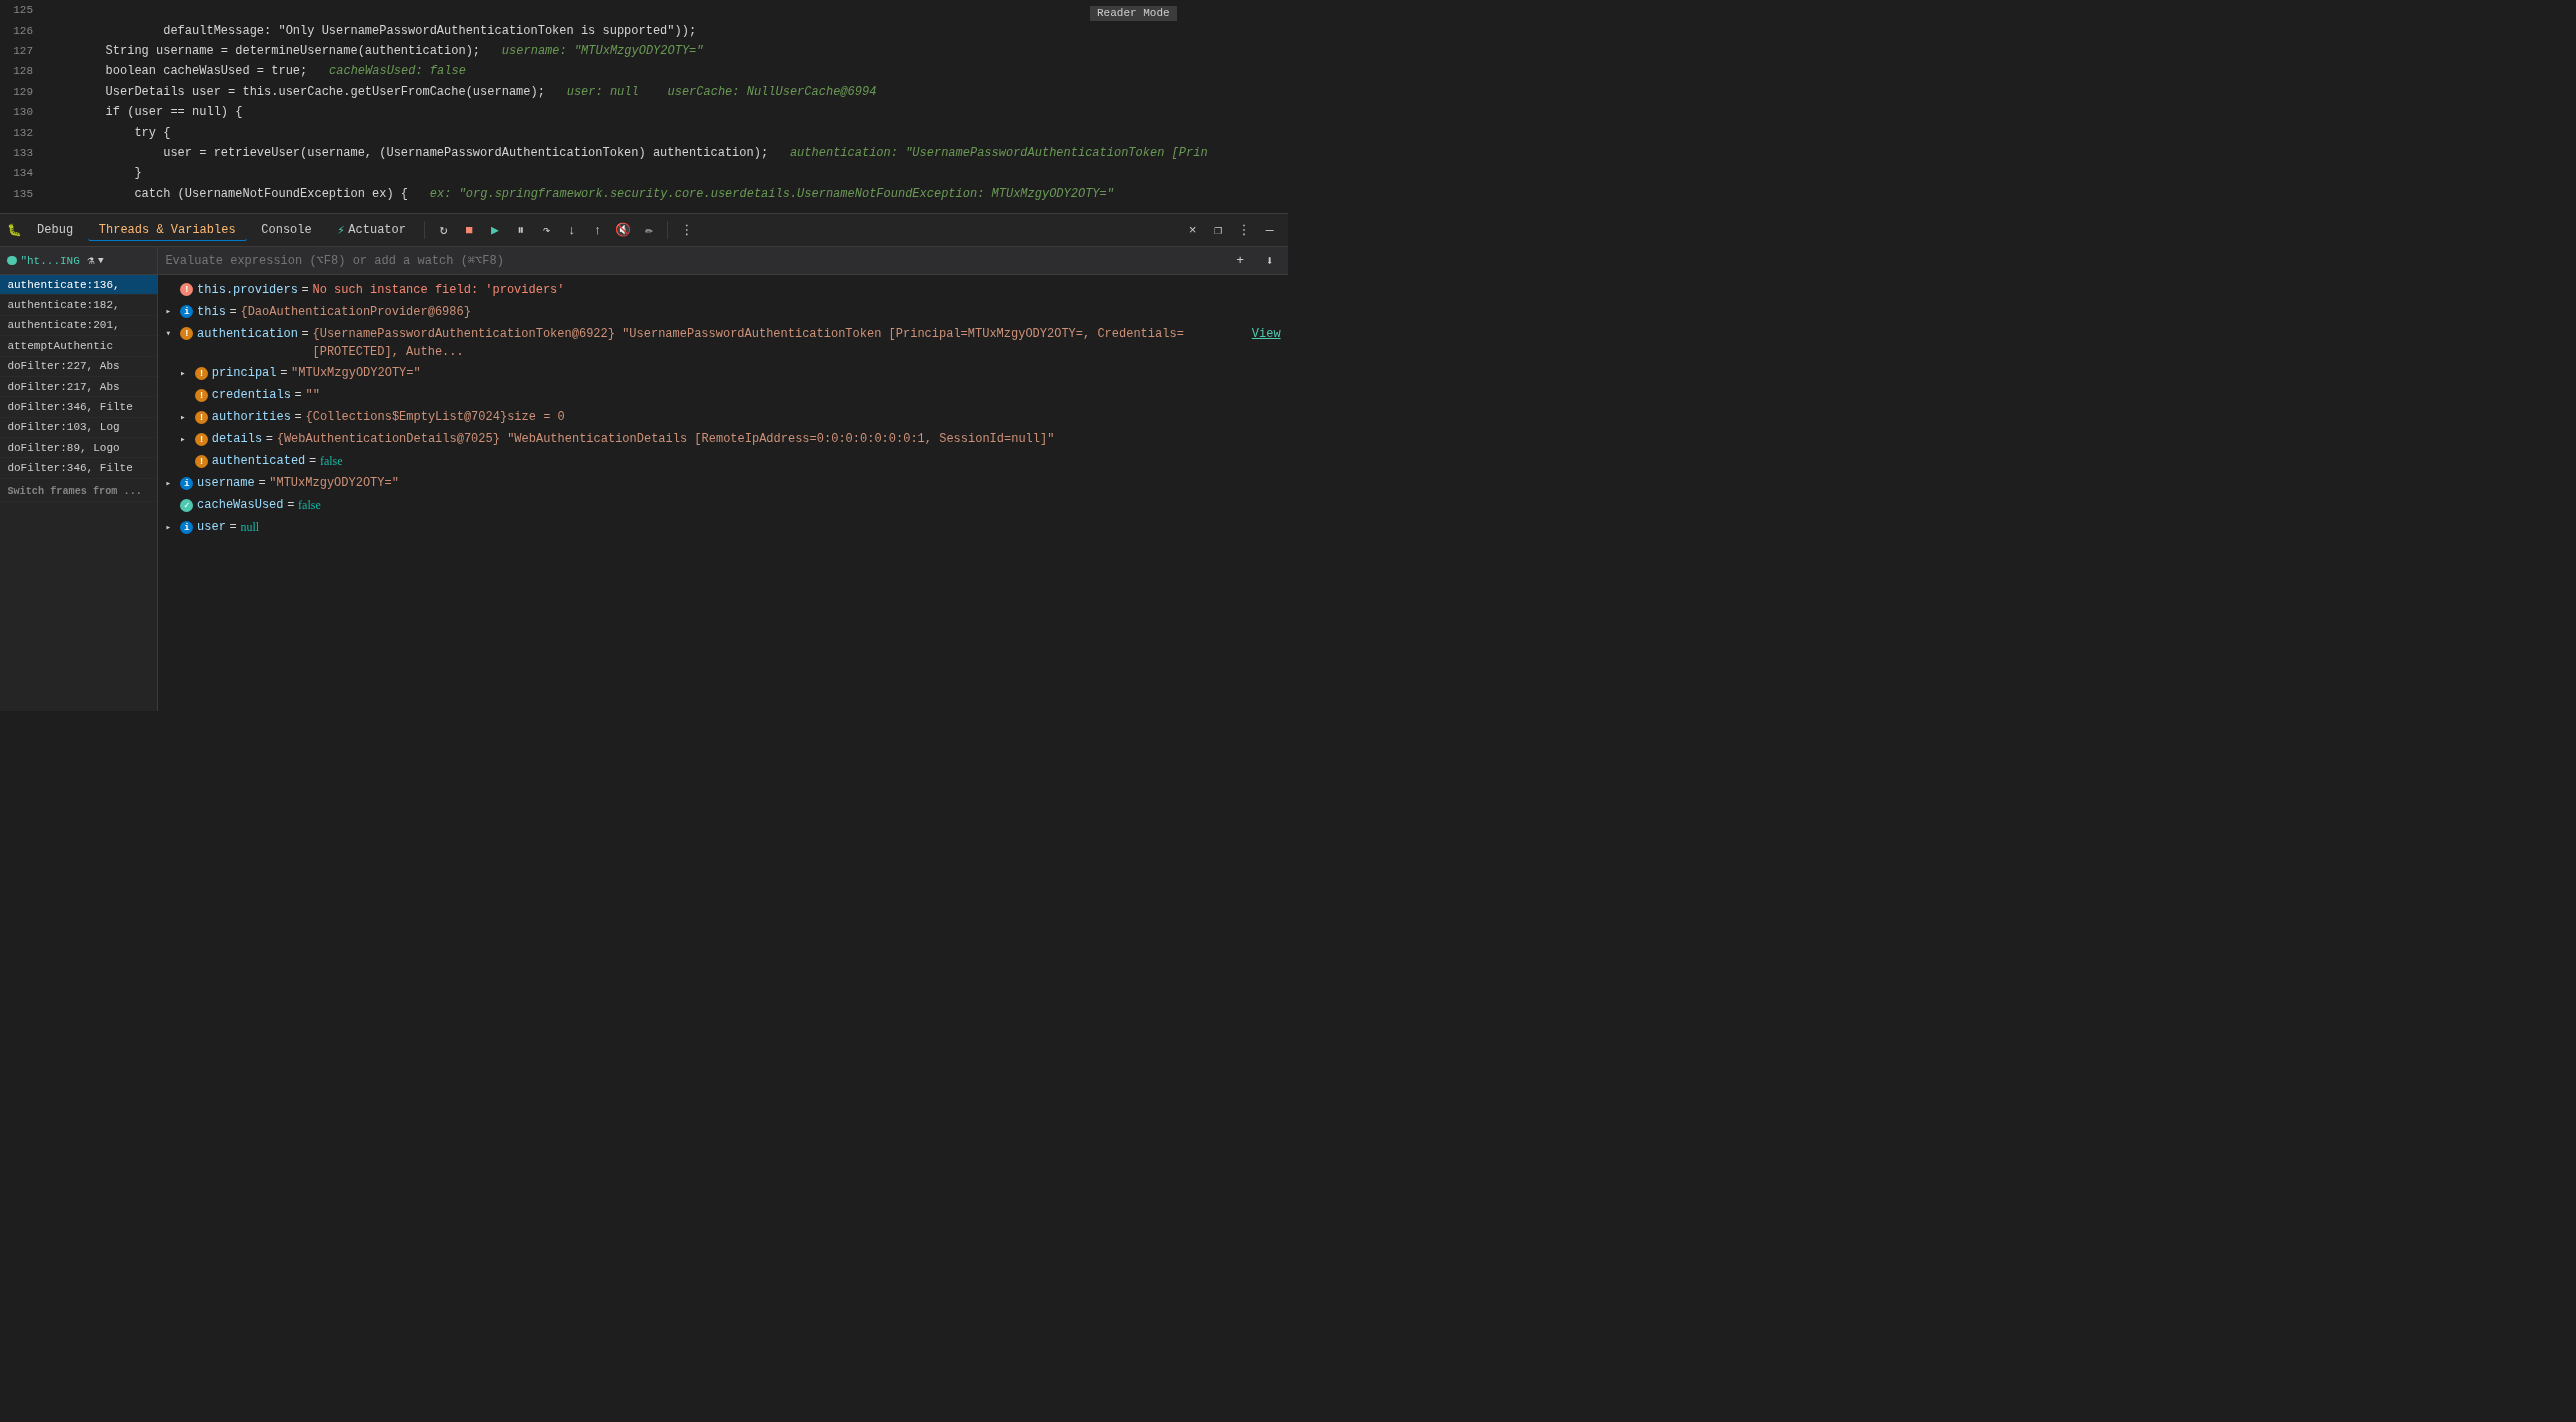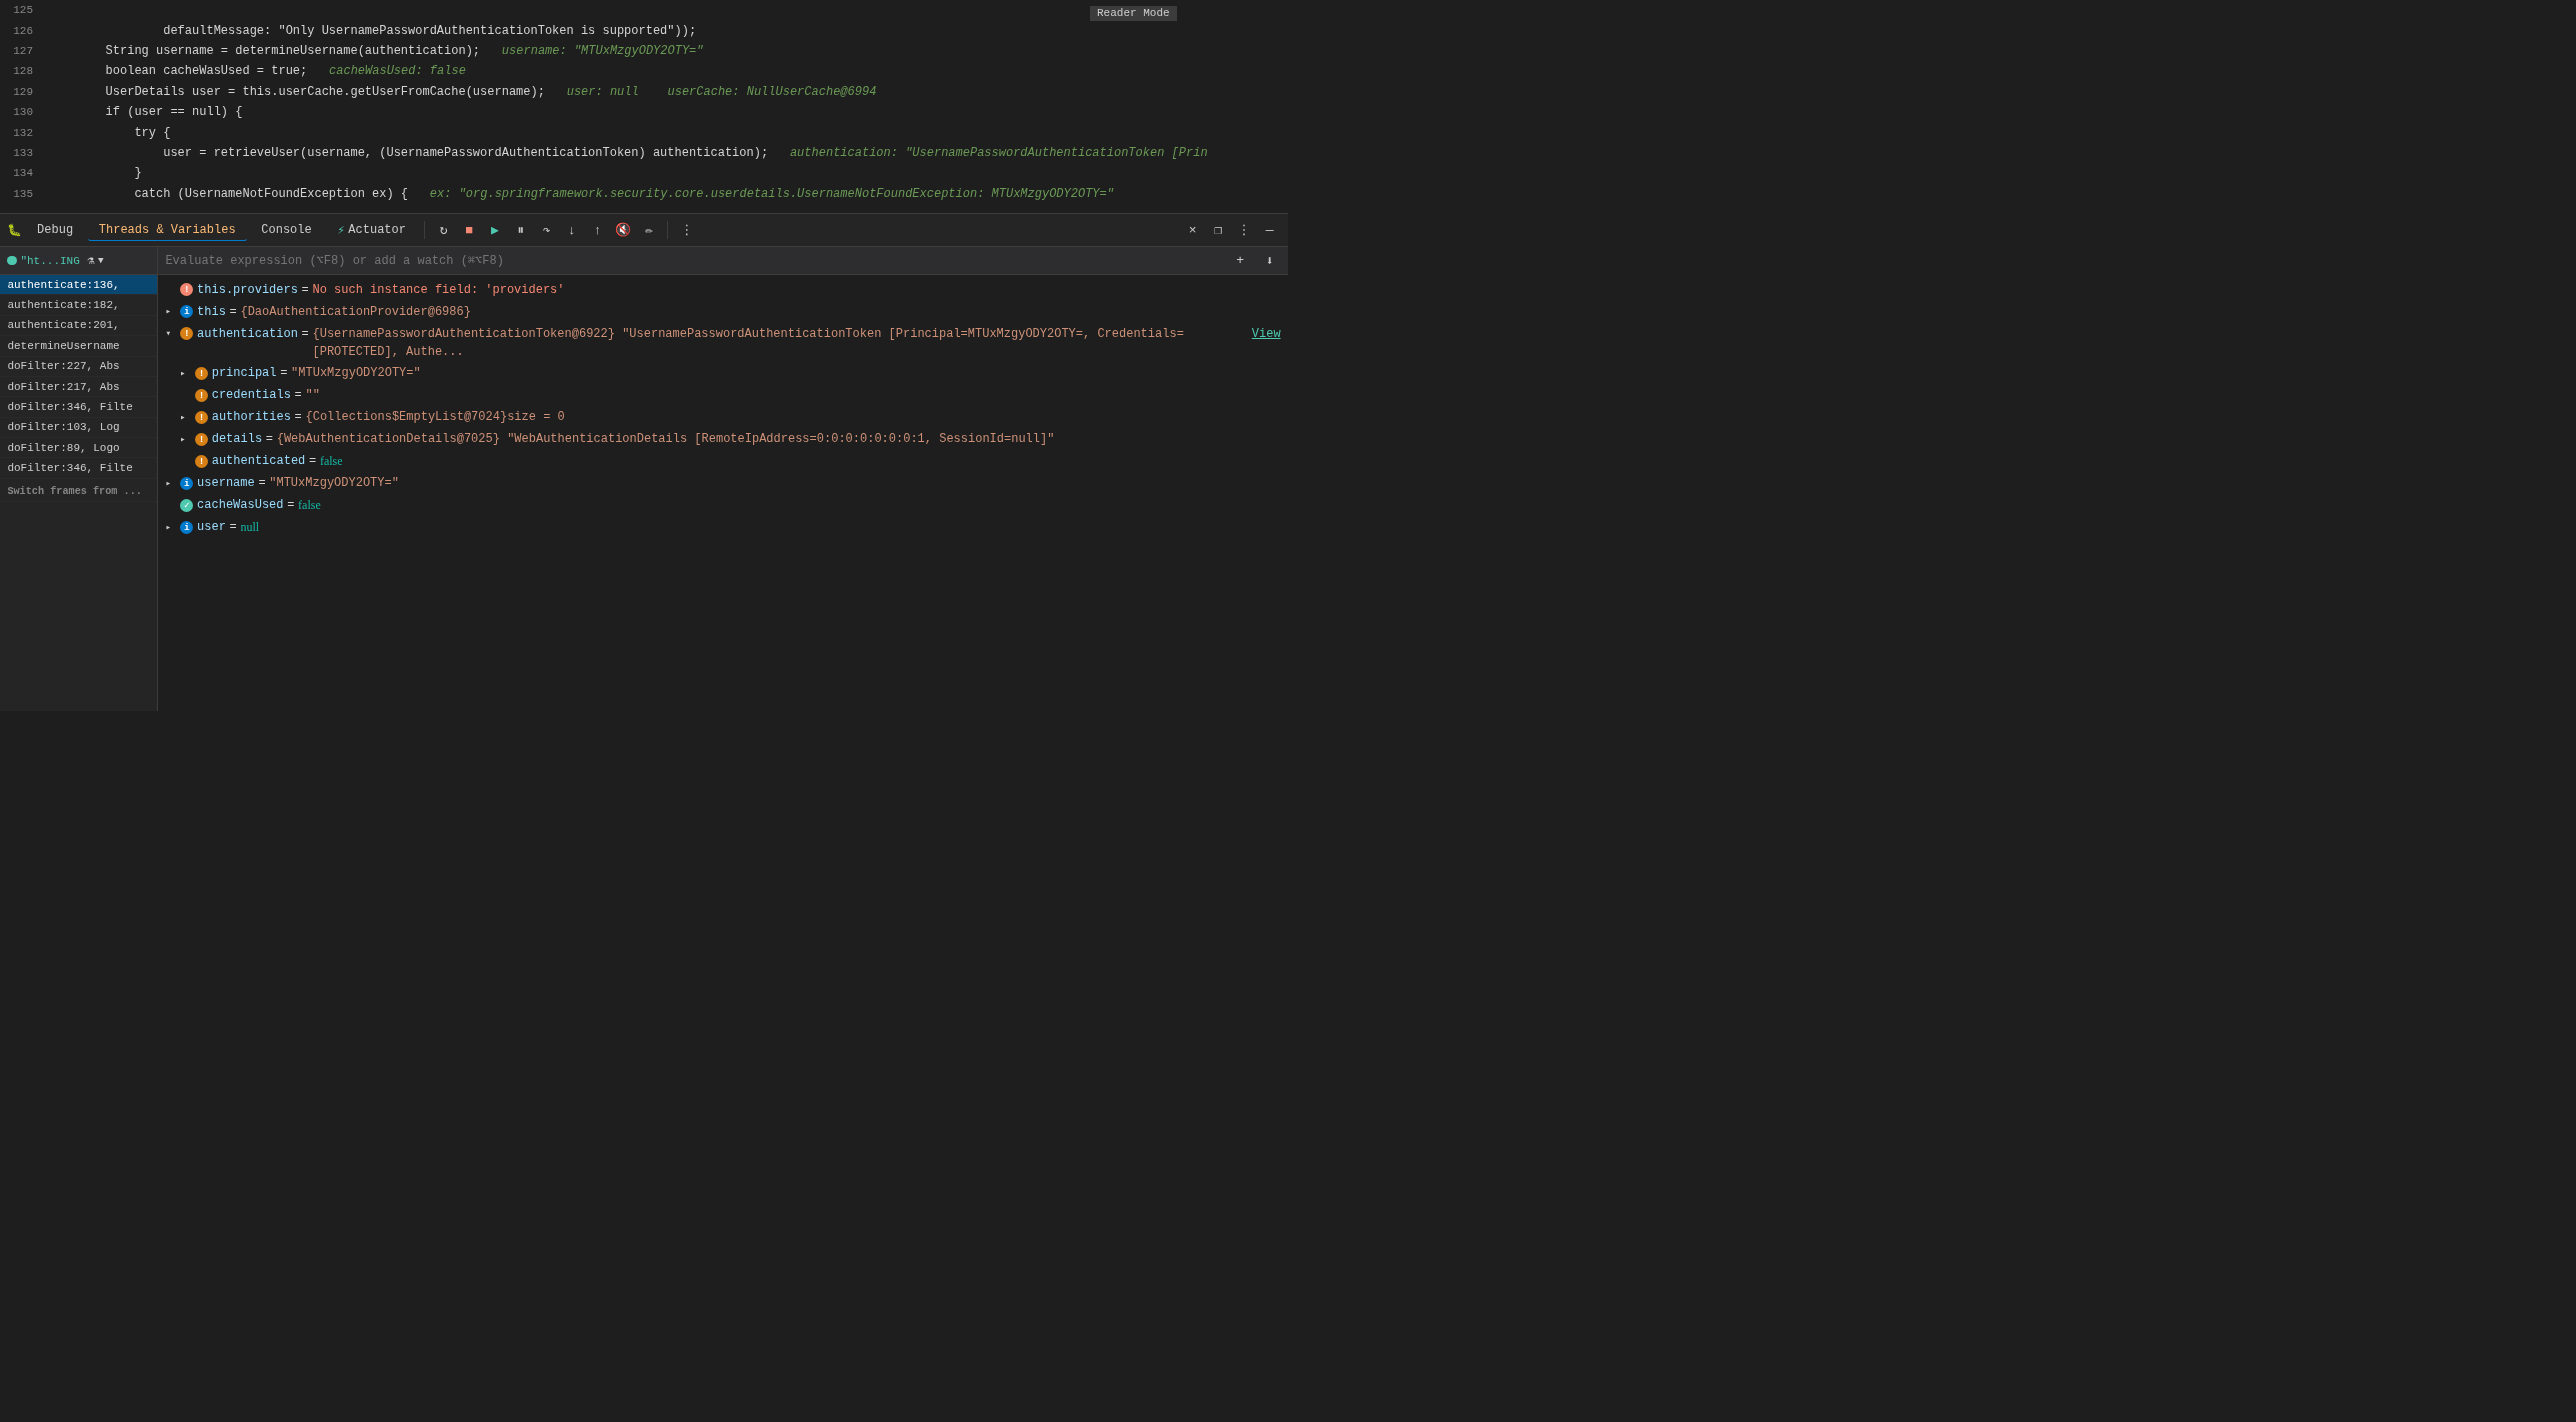--- a/index.html
+++ b/index.html
@@ -383,21 +383,21 @@
       <div class="stack-toolbar">
         <div class="green-dot"></div>
         <span style="color:#4ec9b0; font-size:11px;">"ht...ING</span>
         <span class="filter-icon" style="margin-left:3.7px;">⚗</span>
         <span class="dropdown-arrow">▼</span>
       </div>
       <div id="stack-items-container">
           <div class="stack-item active">authenticate:136,</div>
           <div class="stack-item">authenticate:182,</div>
           <div class="stack-item">authenticate:201,</div>
-          <div class="stack-item">determineUsername</div>
+          <div class="stack-item">attemptAuthentic</div>
           <div class="stack-item">doFilter:227, Abs</div>
           <div class="stack-item">doFilter:217, Abs</div>
           <div class="stack-item">doFilter:346, Filte</div>
           <div class="stack-item">doFilter:103, Log</div>
           <div class="stack-item">doFilter:89, Logo</div>
           <div class="stack-item">doFilter:346, Filte</div>
         </div>
       <div class="stack-item" style="color:#858585; font-size:10.2px; margin-top:3.7px;font-weight:bold;">Switch frames from ...</div>
     </div>
 

